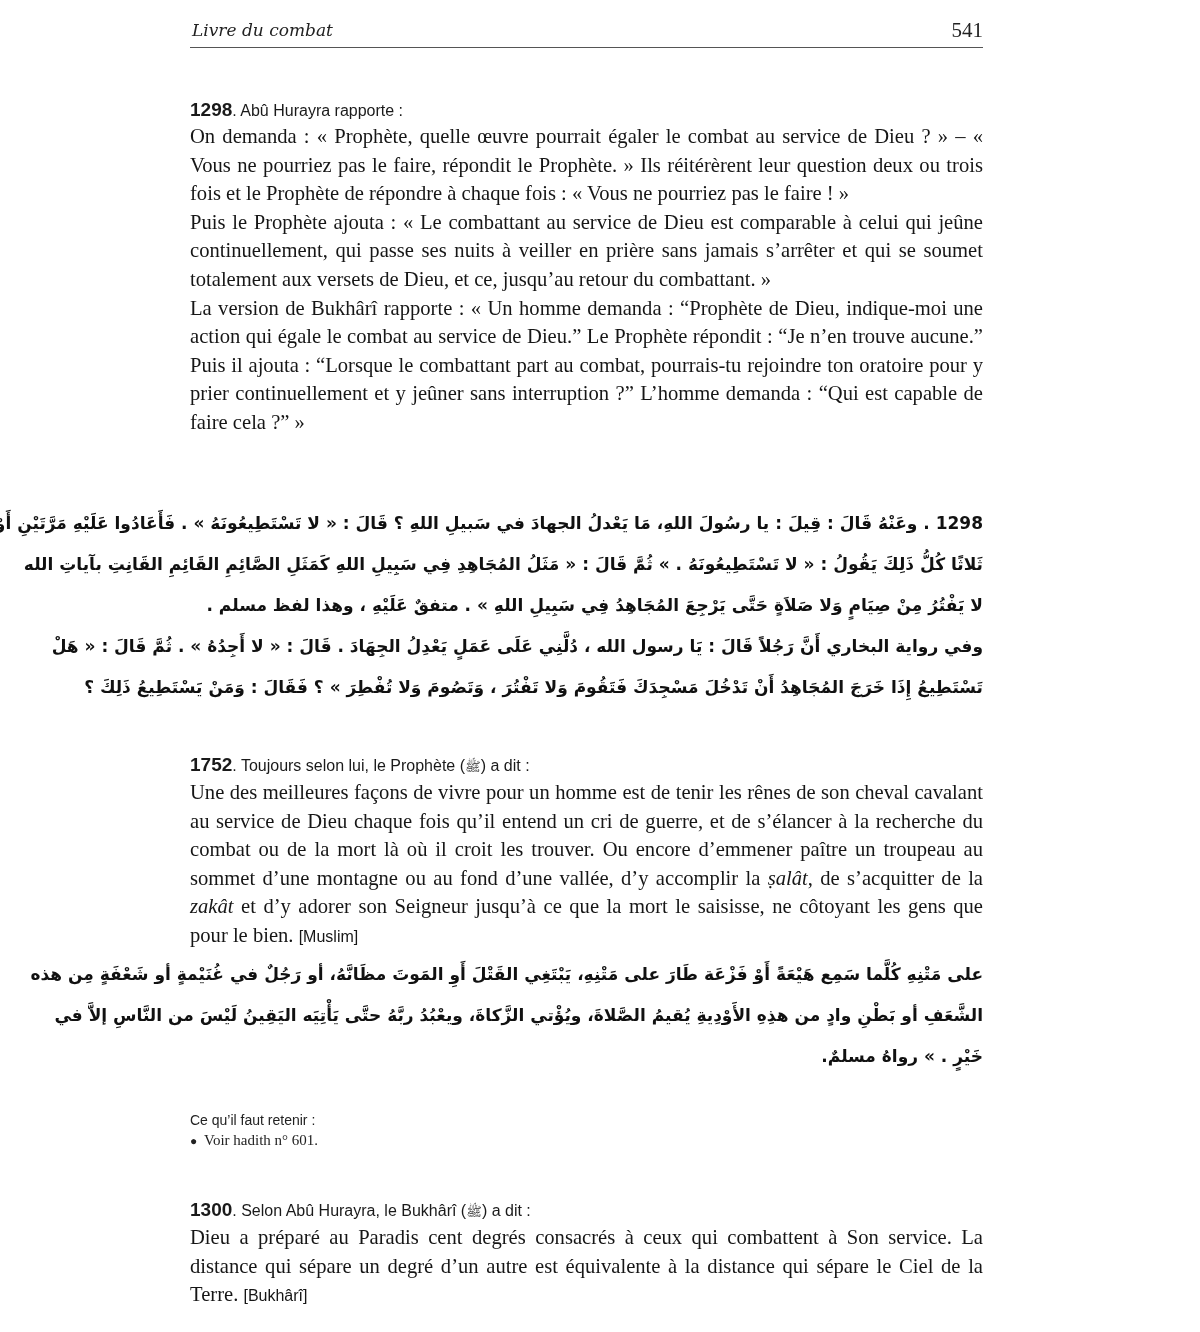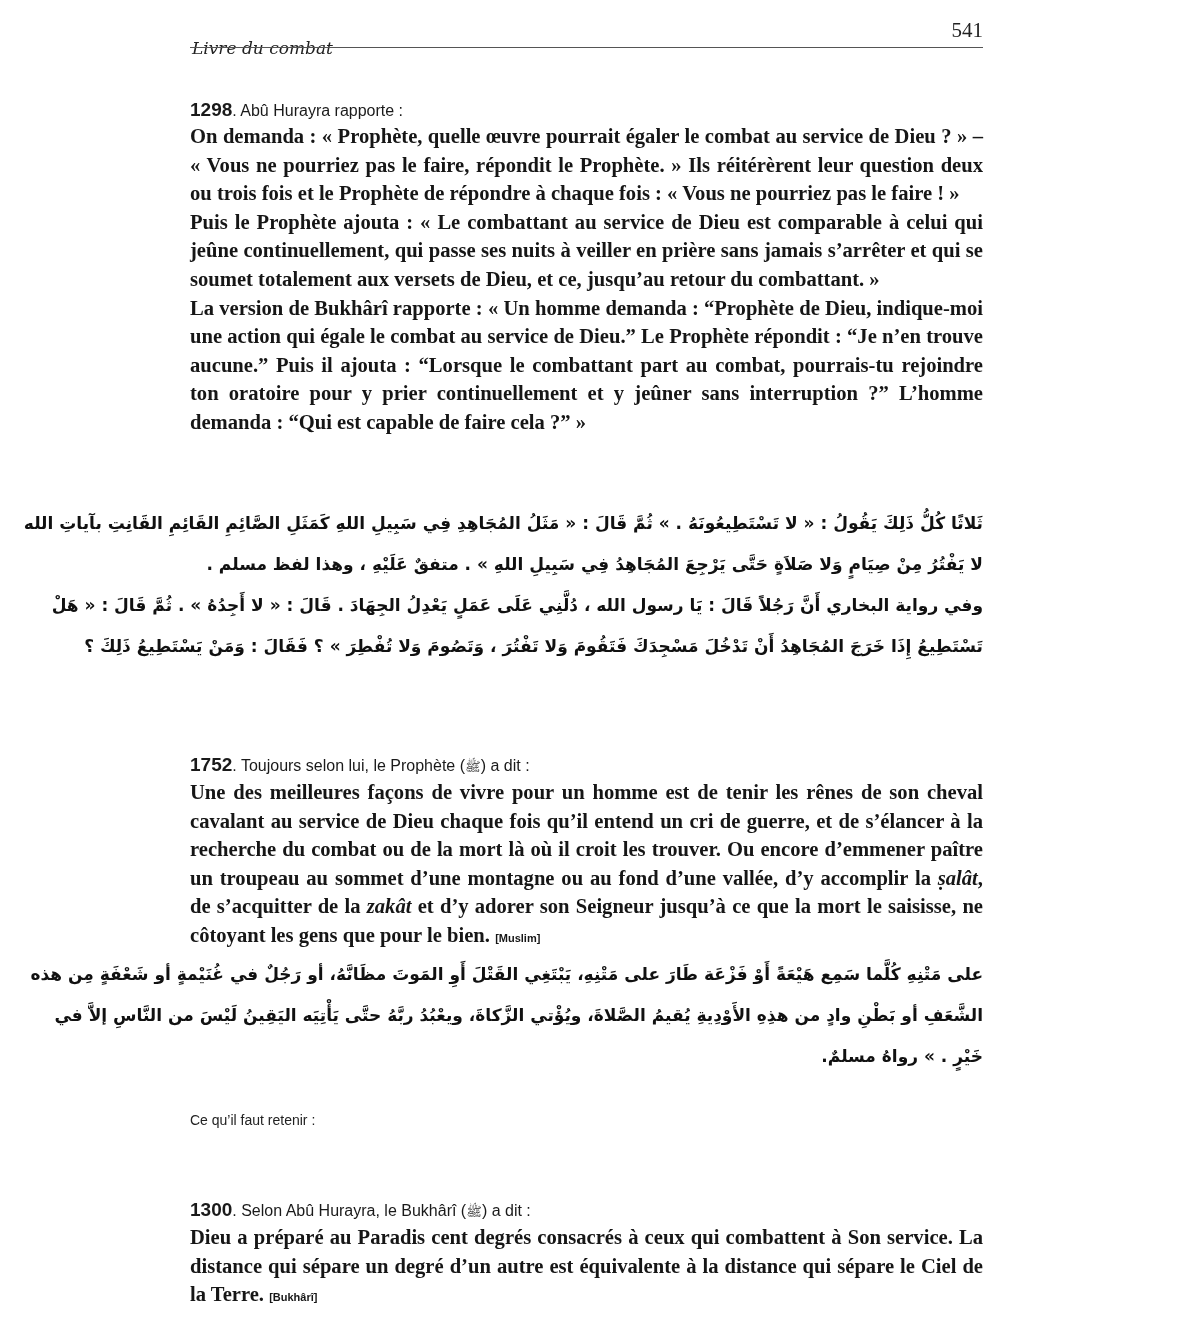--- a/index.html
+++ b/index.html
@@ -1,30 +1,30 @@
 <!DOCTYPE html>
 <html><head>
 <meta charset="utf-8">
 <style>
   html, body { margin: 0; padding: 0; background: #ffffff; }
   body { width: 1200px; height: 1332px; position: relative; overflow: hidden; color: #111; }
   .page { position: absolute; left: 190px; top: 0; width: 793px; }
   .running-head { position: absolute; left: 0; top: 18px; width: 793px; height: 30px; }
-  .rh-title { position: absolute; left: 2px; top: 20px; font-family: "DejaVu Serif", serif; font-style: italic; font-size: 17px; color: #222; }
+  .rh-title { position: absolute; left: 2px; top: 2px; font-family: "DejaVu Serif", serif; font-style: italic; font-size: 17px; color: #222; }
   .rh-page { position: absolute; right: 0; top: 0; font-family: "Liberation Serif", serif; font-size: 21px; color: #222; }
   .rh-rule { position: absolute; left: 0; top: 29px; width: 793px; border-top: 1.5px solid #555; }
 
   .block { position: absolute; left: 0; width: 793px; }
   .hadith-head { font-family: "Liberation Sans", sans-serif; font-size: 16px; line-height: 20px; color: #1a1a1a; white-space: nowrap; margin-top: 12px; }
   .hadith-num { font-weight: bold; font-size: 19px; }
   .saw { font-size: 13px; }
-  .fr { font-family: "Liberation Serif", serif; font-size: 20.6px; line-height: 28.6px; text-align: justify; color: #161616; font-weight: bold; }
+  .fr { font-family: "Liberation Serif", serif; font-size: 20.6px; line-height: 28.6px; text-align: justify; color: #161616; }
   .fr p { margin: 0; }
   .ref { font-family: "Liberation Sans", sans-serif; font-size: 12.5px; line-height: 22px; color: #222; }
-  .ref-inline { font-family: "Liberation Sans", sans-serif; font-size: 11px; }
+  .ref-inline { font-family: "Liberation Sans", sans-serif; font-size: 16px; }
   em.tr { font-style: italic; }
   .ar { direction: rtl; font-family: "DejaVu Sans", sans-serif; font-size: 17px; line-height: 41px; text-align: justify; text-align-last: right; color: #111; font-weight: bold; }
   .ar .line { display: block; white-space: nowrap; text-align: justify; text-align-last: justify; }
   .ar .line.last { text-align-last: right; }
   .retenir-head { font-family: "Liberation Sans", sans-serif; font-size: 14px; line-height: 20px; color: #222; }
   .retenir-item { font-family: "Liberation Serif", serif; font-size: 15px; line-height: 20px; color: #222; }
   .bullet { display: inline-block; width: 14px; font-size: 12px; }
 </style>
 </head>
 <body>
@@ -44,20 +44,21 @@
     <div class="fr" style="margin-top:1px;">
       <p>On demanda : « Prophète, quelle œuvre pourrait égaler le combat au service de Dieu ? » – « Vous ne pourriez pas le faire, répondit le Prophète. » Ils réitérèrent leur question deux ou trois fois et le Prophète de répondre à chaque fois : « Vous ne pourriez pas le faire ! »</p>
       <p>Puis le Prophète ajouta : « Le combattant au service de Dieu est comparable à celui qui jeûne continuellement, qui passe ses nuits à veiller en prière sans jamais s’arrêter et qui se soumet totalement aux versets de Dieu, et ce, jusqu’au retour du combattant. »</p>
     </div>
     <div class="fr">
       <p>La version de Bukhârî rapporte : « Un homme demanda : “Prophète de Dieu, indique-moi une action qui égale le combat au service de Dieu.” Le Prophète répondit : “Je n’en trouve aucune.” Puis il ajouta : “Lorsque le combattant part au combat, pourrais-tu rejoindre ton oratoire pour y prier continuellement et y jeûner sans interruption ?” L’homme demanda : “Qui est capable de faire cela ?” »</p>
     </div>
   </div>
 
   <div class="block ar" style="top:503px;">
+    <span class="line">1298 . وعَنْهُ قَالَ : قِيلَ : يا رسُولَ اللهِ، مَا يَعْدلُ الجهادَ في سَبيلِ اللهِ ؟ قَالَ : « لا تَسْتَطِيعُونَهُ » . فَأَعَادُوا عَلَيْهِ مَرَّتَيْنِ أَوْ</span>
     <span class="line">ثَلاثًا كُلُّ ذَلِكَ يَقُولُ : « لا تَسْتَطِيعُونَهُ . » ثُمَّ قَالَ : « مَثَلُ المُجَاهِدِ فِي سَبِيلِ اللهِ كَمَثَلِ الصَّائِمِ القَائِمِ القَانِتِ بآياتِ الله</span>
     <span class="line last">لا يَفْتُرُ مِنْ صِيَامٍ وَلا صَلاَةٍ حَتَّى يَرْجِعَ المُجَاهِدُ فِي سَبِيلِ اللهِ » . متفقٌ عَلَيْهِ ، وهذا لفظ مسلم .</span>
     <span class="line">وفي رواية البخاري أَنَّ رَجُلاً قَالَ : يَا رسول الله ، دُلَّنِي عَلَى عَمَلٍ يَعْدِلُ الجِهَادَ . قَالَ : « لا أَجِدُهُ » . ثُمَّ قَالَ : « هَلْ</span>
     <span class="line">تَسْتَطِيعُ إِذَا خَرَجَ المُجَاهِدُ أَنْ تَدْخُلَ مَسْجِدَكَ فَتَقُومَ وَلا تَفْتُرَ ، وَتَصُومَ وَلا تُفْطِرَ » ؟ فَقَالَ : وَمَنْ يَسْتَطِيعُ ذَلِكَ ؟</span>
   </div>
 
   <div class="block" style="top:743px;">
     <div class="hadith-head">
       <span class="hadith-num">1752</span><span>. Toujours selon lui, le Prophète (</span><span class="saw">ﷺ</span><span>) a dit :</span>
     </div>
@@ -67,20 +68,21 @@
   </div>
 
   <div class="block ar" style="top:954px;">
     <span class="line">على مَتْنِهِ كُلَّما سَمِع هَيْعَةً أَوْ فَزْعَة طَارَ على مَتْنِهِ، يَبْتَغِي القَتْلَ أَوِ المَوتَ مظَانَّهُ، أو رَجُلٌ في غُنَيْمةٍ أو شَعْفَةٍ مِن هذه</span>
     <span class="line">الشَّعَفِ أو بَطْنِ وادٍ من هذِهِ الأَوْدِيةِ يُقيمُ الصَّلاةَ، ويُؤْتي الزَّكاةَ، ويعْبُدُ ربَّهُ حتَّى يَأْتِيَه اليَقِينُ لَيْسَ من النَّاسِ إلاَّ في</span>
     <span class="line last">خَيْرٍ . » رواهُ مسلمٌ.</span>
   </div>
 
   <div class="block" style="top:1110px;">
     <div class="retenir-head">Ce qu’il faut retenir :</div>
+    <div class="retenir-item"><span class="bullet">●</span><span>Voir hadith n° 601.</span></div>
   </div>
 
   <div class="block" style="top:1188px;">
     <div class="hadith-head">
       <span class="hadith-num">1300</span><span>. Selon Abû Hurayra, le Bukhârî (</span><span class="saw">ﷺ</span><span>) a dit :</span>
     </div>
     <div class="fr" style="margin-top:1px;">
       <p><span>Dieu a préparé au Paradis cent degrés consacrés à ceux qui combattent à Son service. La distance qui sépare un degré d’un autre est équivalente à la distance qui sépare le Ciel de la Terre. </span><span class="ref-inline">[Bukhârî]</span></p>
     </div>
   </div>

